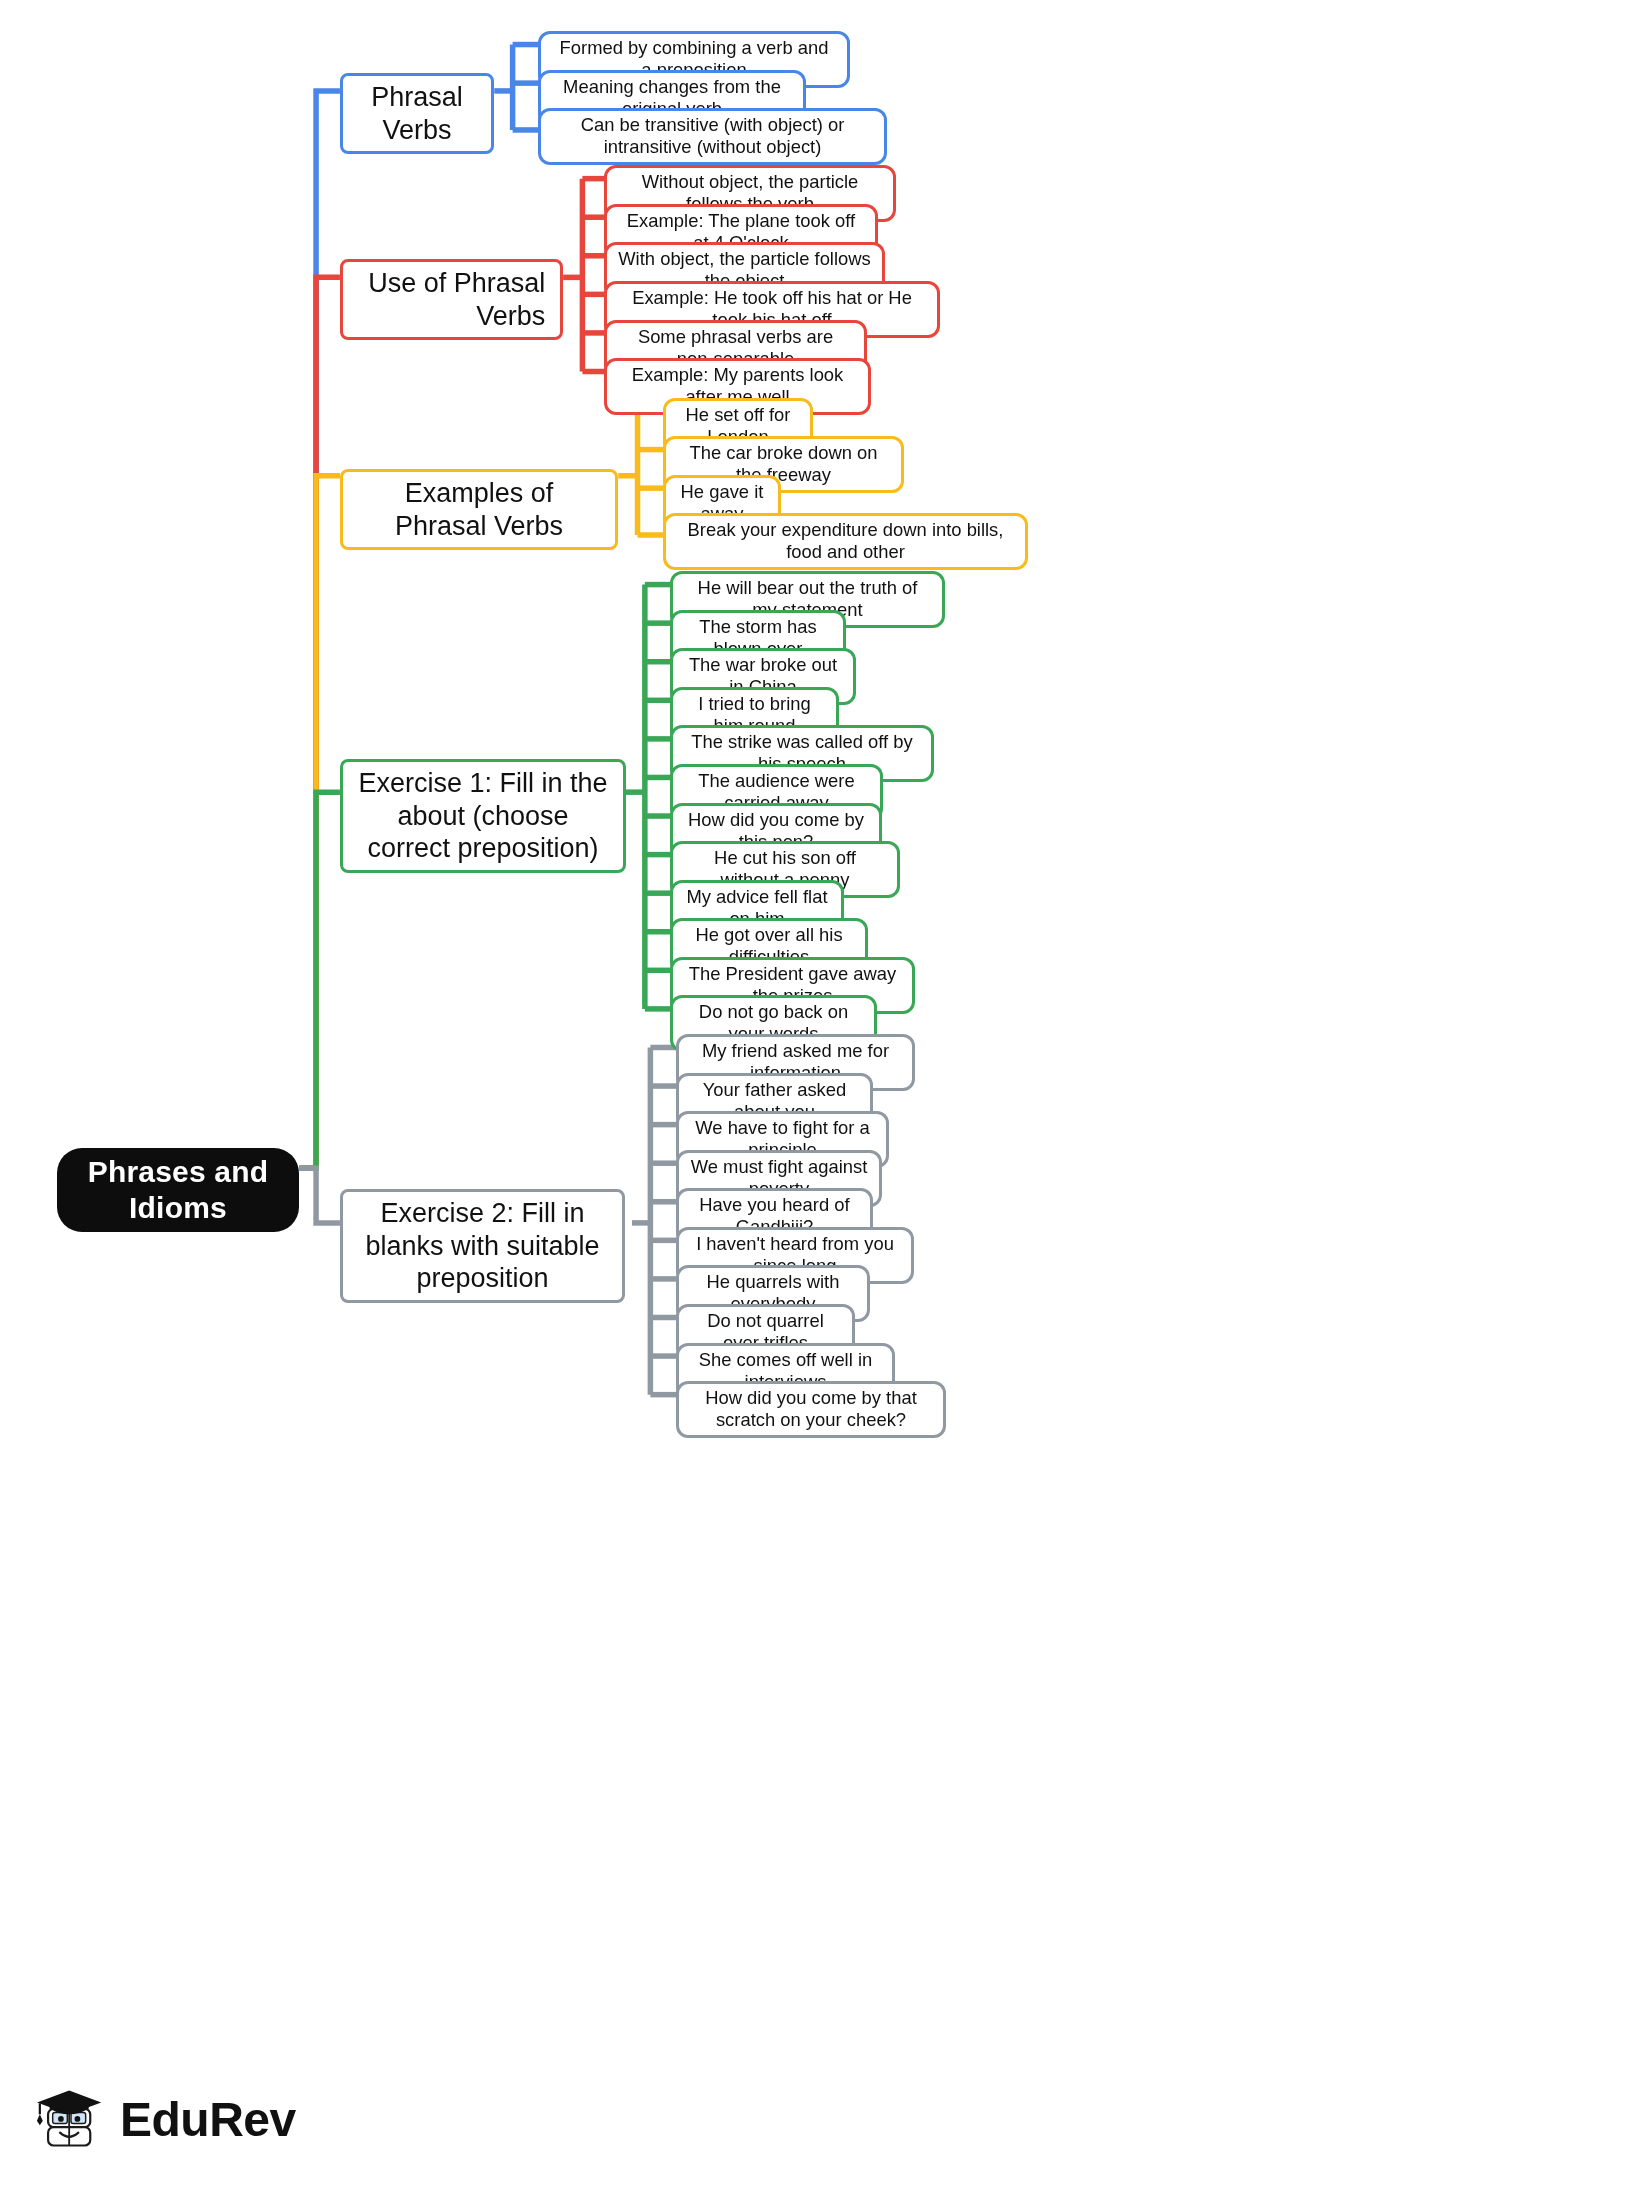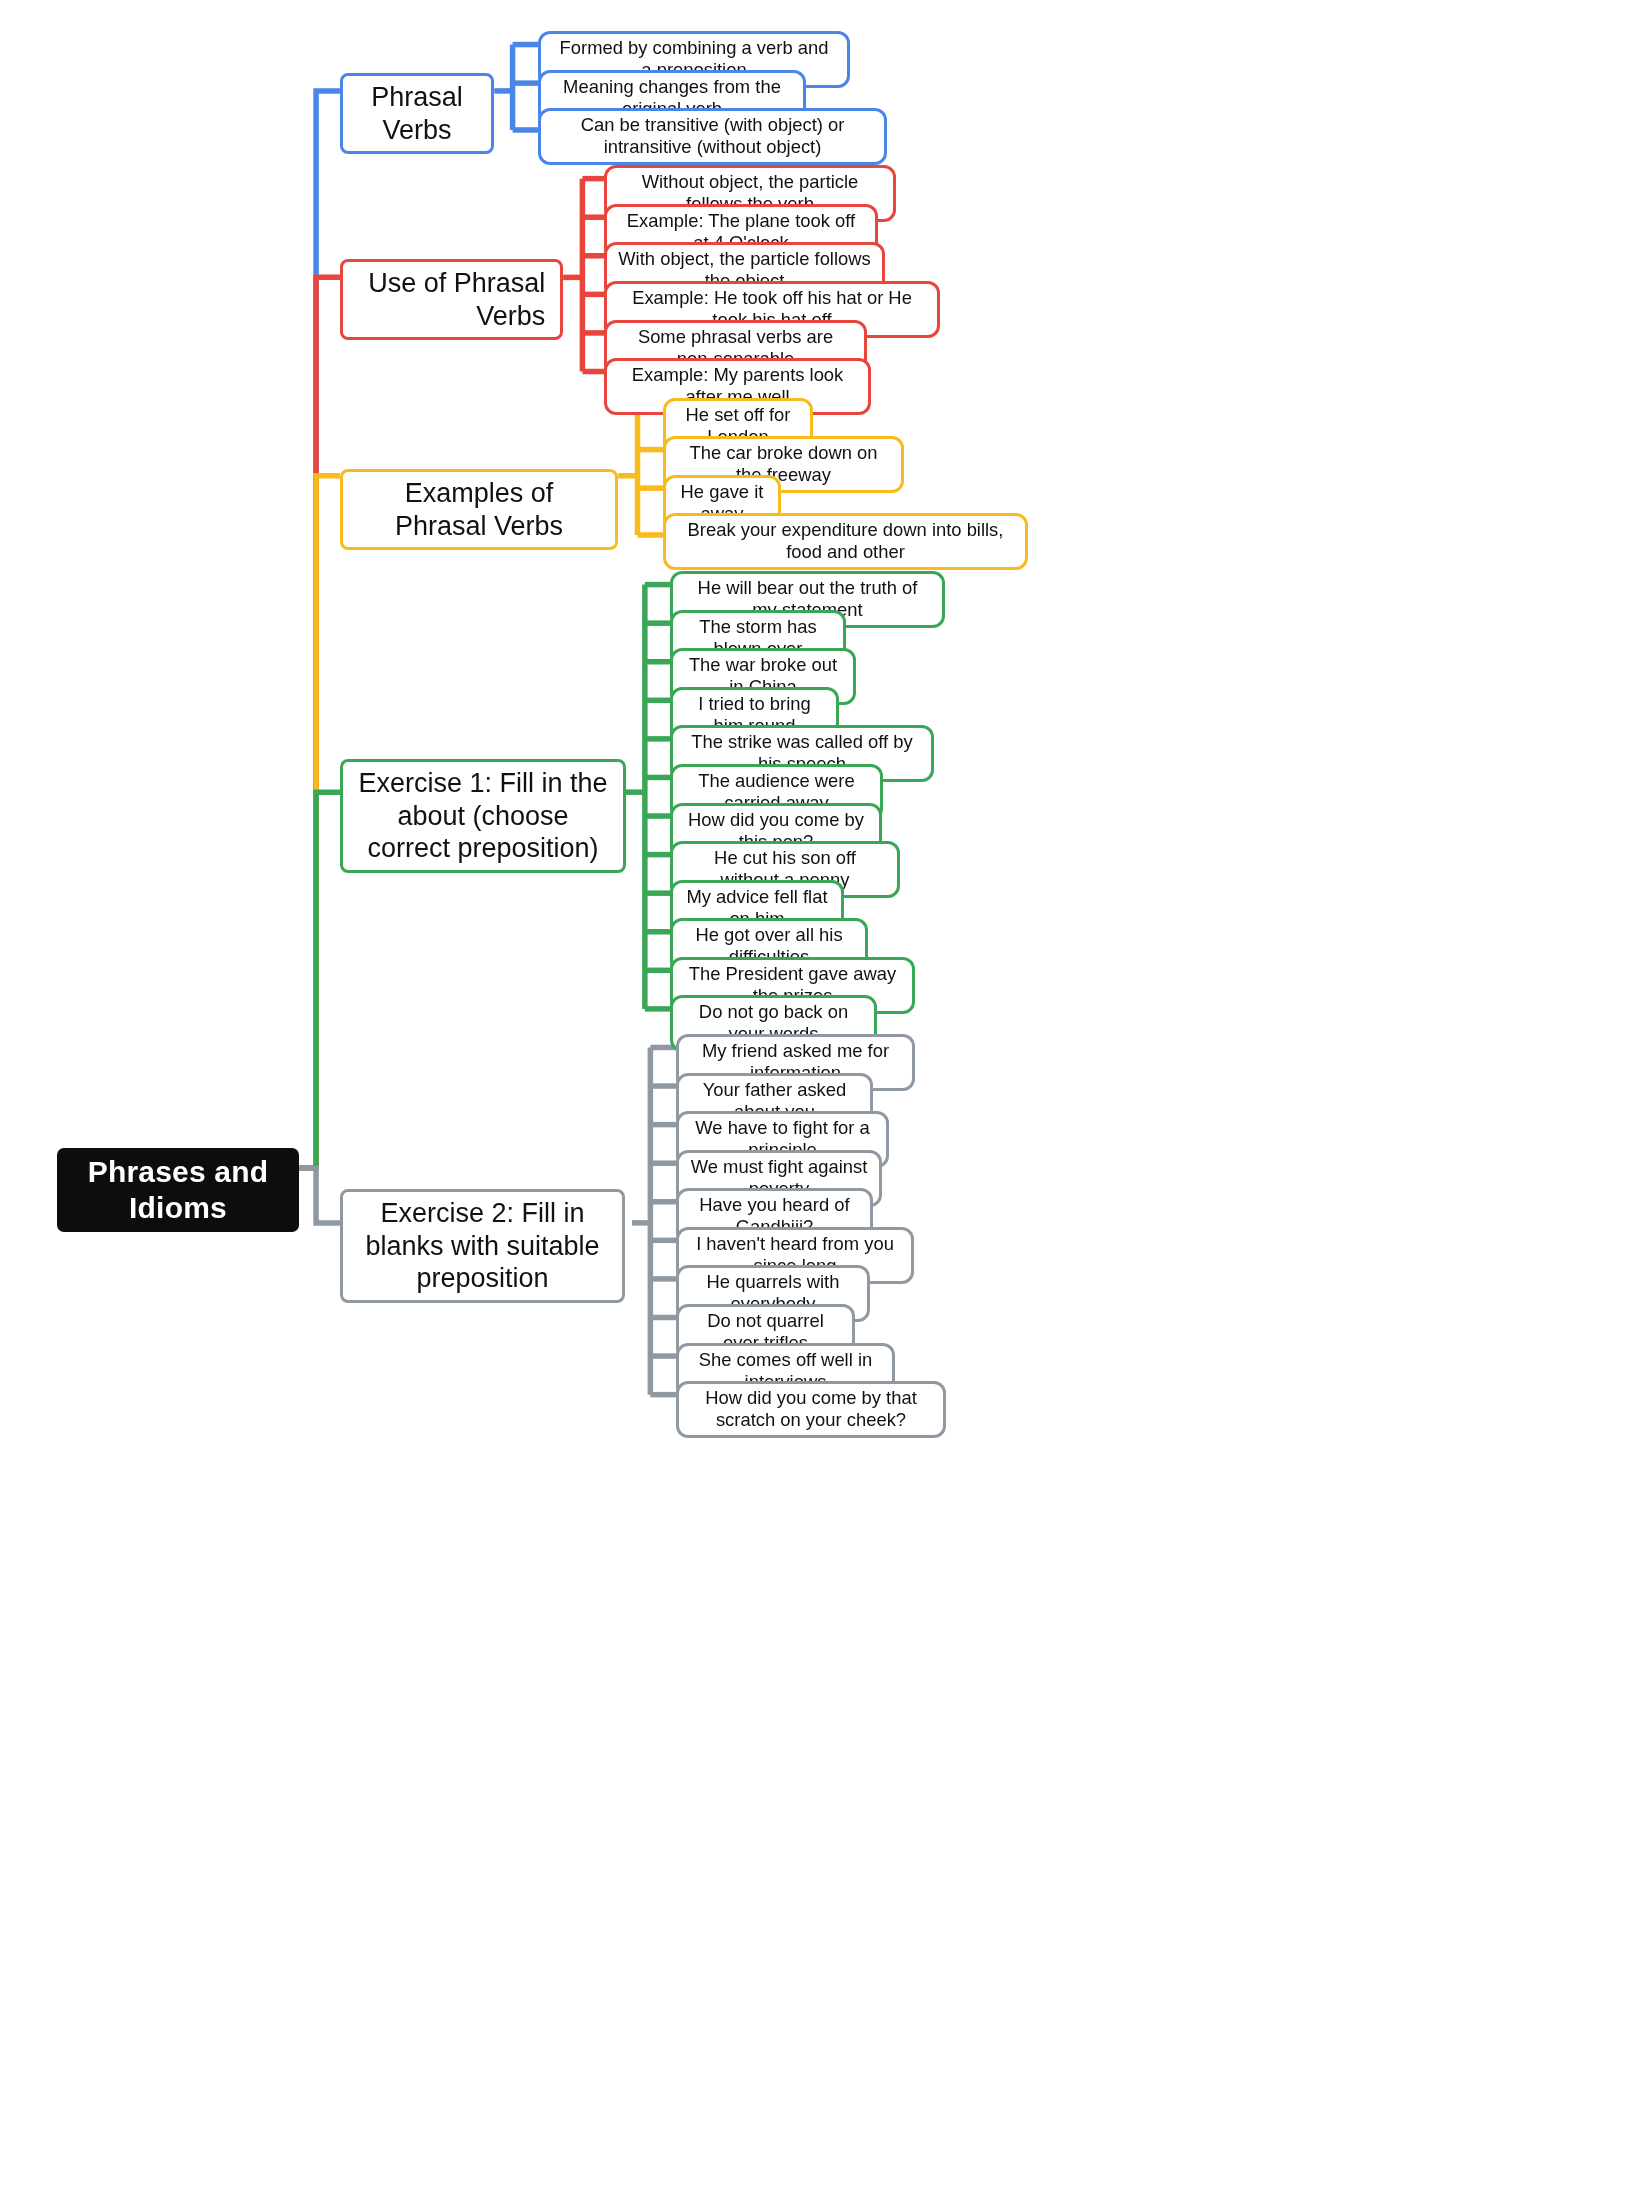--- a/index.html
+++ b/index.html
@@ -40,21 +40,21 @@
     text-align: center;
     color: #111111;
     line-height: 1.22;
   }
 
   
   .node.root {
     background: #0d0d0d;
     color: #ffffff;
     border: 0;
-    border-radius: 7px;
+    border-radius: 25px;
     font-size: 30px;
     font-weight: bold;
     letter-spacing: 0.2px;
     padding: 5.5px 16.5px;
   }
 
   
   .node.branch {
     border-width: 3.7px;
     border-radius: 8px;
@@ -187,15 +187,36 @@
       <div class="node leaf c-gray" style="left: 676px; top: 1111px; width: 213px; min-height: 27px;">We have to fight for a principle</div>
       <div class="node leaf c-gray" style="left: 676px; top: 1150px; width: 206px; min-height: 27px;">We must fight against poverty</div>
       <div class="node leaf c-gray" style="left: 676px; top: 1188px; width: 197px; min-height: 27px;">Have you heard of Gandhiji?</div>
       <div class="node leaf c-gray" style="left: 676px; top: 1227px; width: 238px; min-height: 27px;">I haven't heard from you since long</div>
       <div class="node leaf c-gray" style="left: 676px; top: 1265px; width: 194px; min-height: 27px;">He quarrels with everybody</div>
       <div class="node leaf c-gray" style="left: 676px; top: 1304px; width: 179px; min-height: 27px;">Do not quarrel over trifles</div>
       <div class="node leaf c-gray" style="left: 676px; top: 1343px; width: 219px; min-height: 27px;">She comes off well in interviews</div>
       <div class="node leaf c-gray" style="left: 676px; top: 1381px; width: 270px; min-height: 27px;">How did you come by that scratch on your cheek?</div>
     </div>
 
+  <div id="edurev-logo">
+    <span>
+      <svg width="72" height="66" viewBox="0 0 78 72" xmlns="http://www.w3.org/2000/svg">
+
+        <rect x="14" y="26" width="46" height="20" rx="6" fill="#ffffff" stroke="#1b1b1b" stroke-width="2.4"></rect>
+        <rect x="14" y="46" width="46" height="20" rx="6" fill="#ffffff" stroke="#1b1b1b" stroke-width="2.4"></rect>
+        <rect x="19" y="30" width="16" height="12" rx="2.5" fill="#cfe4f7" stroke="#1b1b1b" stroke-width="1.6"></rect>
+        <rect x="39" y="30" width="16" height="12" rx="2.5" fill="#cfe4f7" stroke="#1b1b1b" stroke-width="1.6"></rect>
+        <circle cx="28" cy="37" r="3.1" fill="#141414"></circle>
+        <circle cx="46" cy="37" r="3.1" fill="#141414"></circle>
+        <path d="M27 52 q10 9 20 0" fill="none" stroke="#1b1b1b" stroke-width="2.4" stroke-linecap="round"></path>
+        <line x1="37" y1="26" x2="37" y2="66" stroke="#1b1b1b" stroke-width="2"></line>
+
+        <path d="M37 6 L72 19 L37 32 L2 19 Z" fill="#111111"></path>
+        <path d="M16 24 q21 13 42 0" fill="none" stroke="#111111" stroke-width="3"></path>
+        <line x1="5" y1="20" x2="5" y2="32" stroke="#111111" stroke-width="2.4"></line>
+        <path d="M5 32 l-3.2 7 l3.2 5 l3.2 -5 Z" fill="#111111"></path>
+      </svg>
+    </span>
+    <span class="logo-word">EduRev</span>
+  </div>
 
 </div>
 
 
 </body></html>

